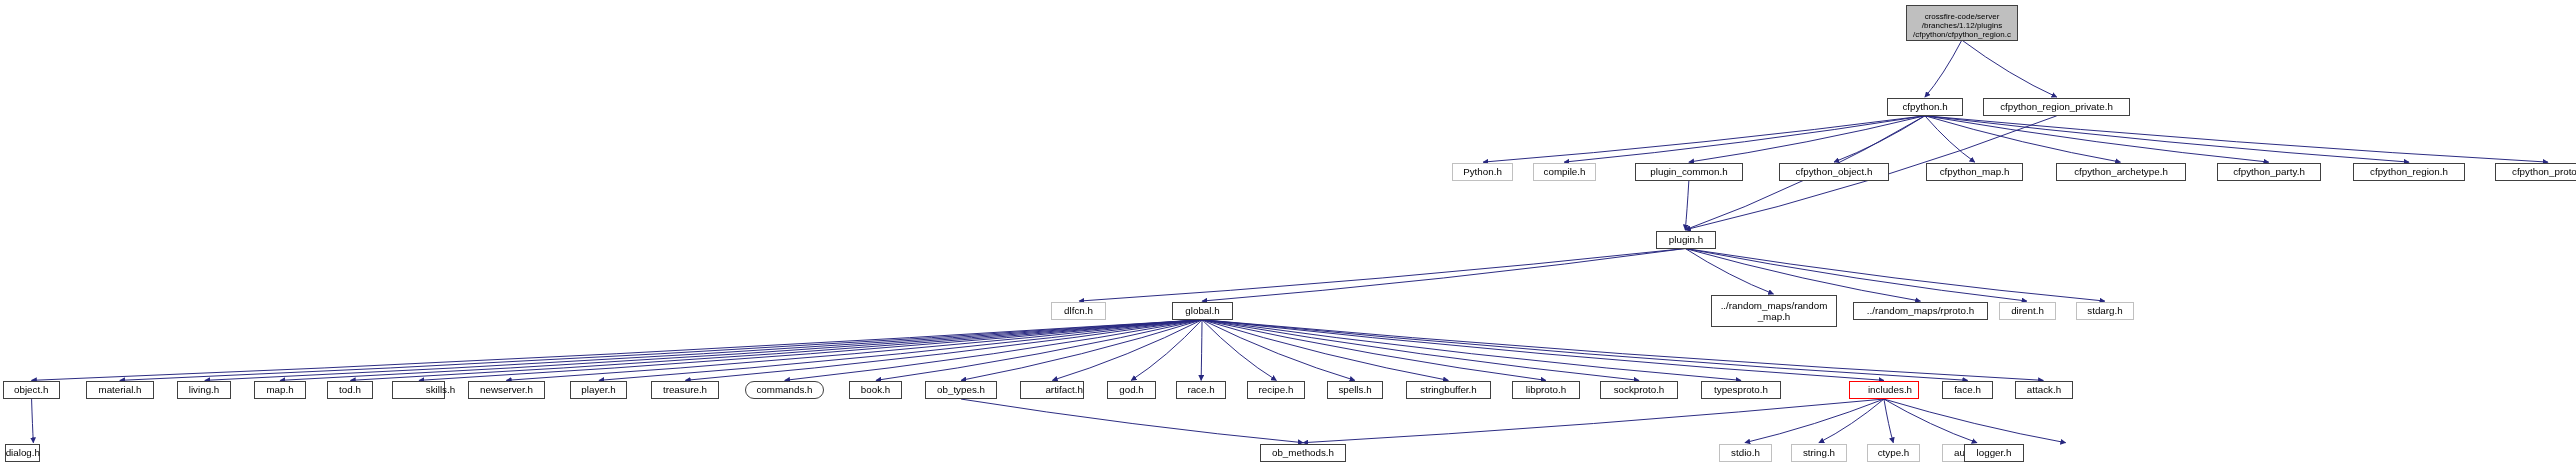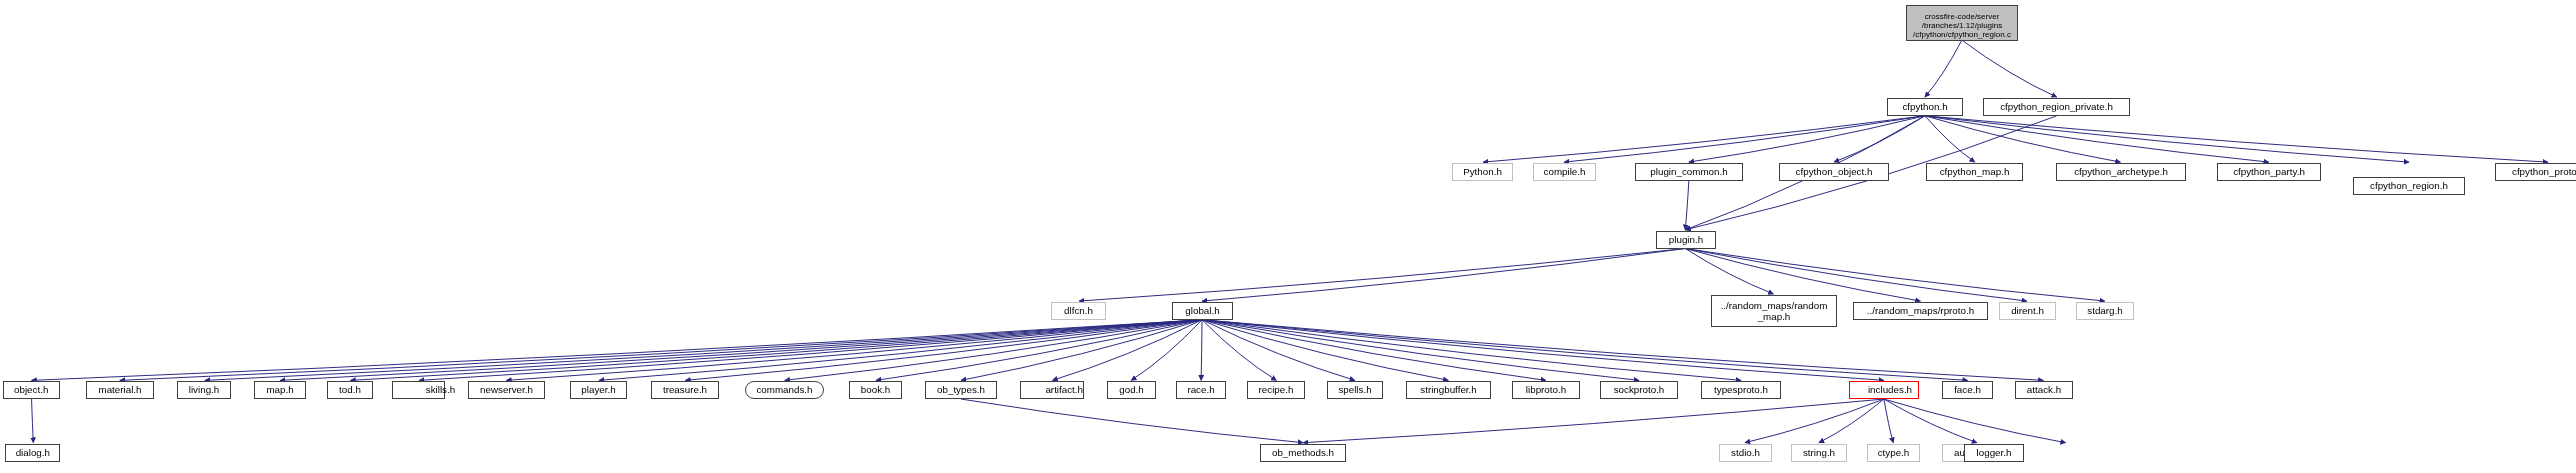--- a/index.html
+++ b/index.html
@@ -107,21 +107,21 @@
 /cfpython/cfpython_region.c</span></div>
       <div class="node solid" style="left: 1887px; top: 98px; width: 76px; height: 18px; font-size: 9.8px;"><span>cfpython.h</span></div>
       <div class="node solid" style="left: 1983px; top: 98px; width: 147px; height: 18px; font-size: 9.8px;"><span>cfpython_region_private.h</span></div>
       <div class="node faint" style="left: 1452px; top: 163px; width: 61px; height: 18px; font-size: 9.8px;"><span>Python.h</span></div>
       <div class="node faint" style="left: 1533px; top: 163px; width: 63px; height: 18px; font-size: 9.8px;"><span>compile.h</span></div>
       <div class="node solid" style="left: 1635px; top: 163px; width: 108px; height: 18px; font-size: 9.8px;"><span>plugin_common.h</span></div>
       <div class="node solid" style="left: 1779px; top: 163px; width: 110px; height: 18px; font-size: 9.8px;"><span>cfpython_object.h</span></div>
       <div class="node solid" style="left: 1926px; top: 163px; width: 97px; height: 18px; font-size: 9.8px;"><span>cfpython_map.h</span></div>
       <div class="node solid" style="left: 2056px; top: 163px; width: 130px; height: 18px; font-size: 9.8px;"><span>cfpython_archetype.h</span></div>
       <div class="node solid" style="left: 2217px; top: 163px; width: 104px; height: 18px; font-size: 9.8px;"><span>cfpython_party.h</span></div>
-      <div class="node solid" style="left: 2353px; top: 177px; width: 112px; height: 18px; font-size: 9.8px;"><span>cfpython_region.h</span></div>
+      <div class="node solid" style="left: 2353px; top: 163px; width: 112px; height: 18px; font-size: 9.8px;"><span>cfpython_region.h</span></div>
       <div class="node solid" style="left: 2495px; top: 163px; width: 107px; height: 18px; font-size: 9.8px;"><span>cfpython_proto.h</span></div>
       <div class="node solid" style="left: 1656px; top: 231px; width: 60px; height: 18px; font-size: 9.8px;"><span>plugin.h</span></div>
       <div class="node faint" style="left: 1051px; top: 302px; width: 55px; height: 18px; font-size: 9.8px;"><span>dlfcn.h</span></div>
       <div class="node solid" style="left: 1172px; top: 302px; width: 61px; height: 18px; font-size: 9.8px;"><span>global.h</span></div>
       <div class="node solid" style="left: 1711px; top: 295px; width: 126px; height: 32px; font-size: 9.8px;"><span>../random_maps/random
 _map.h</span></div>
       <div class="node solid" style="left: 1853px; top: 302px; width: 135px; height: 18px; font-size: 9.8px;"><span>../random_maps/rproto.h</span></div>
       <div class="node faint" style="left: 1999px; top: 302px; width: 57px; height: 18px; font-size: 9.8px;"><span>dirent.h</span></div>
       <div class="node faint" style="left: 2076px; top: 302px; width: 58px; height: 18px; font-size: 9.8px;"><span>stdarg.h</span></div>
       <div class="node solid" style="left: 2.7px; top: 381px; width: 57px; height: 18px; font-size: 9.8px;"><span>object.h</span></div>
@@ -141,21 +141,21 @@
       <div class="node solid" style="left: 1176px; top: 381px; width: 50px; height: 18px; font-size: 9.8px;"><span>race.h</span></div>
       <div class="node solid" style="left: 1247px; top: 381px; width: 58px; height: 18px; font-size: 9.8px;"><span>recipe.h</span></div>
       <div class="node solid" style="left: 1327px; top: 381px; width: 56px; height: 18px; font-size: 9.8px;"><span>spells.h</span></div>
       <div class="node solid" style="left: 1406px; top: 381px; width: 85px; height: 18px; font-size: 9.8px;"><span>stringbuffer.h</span></div>
       <div class="node solid" style="left: 1512px; top: 381px; width: 68px; height: 18px; font-size: 9.8px;"><span>libproto.h</span></div>
       <div class="node solid" style="left: 1600px; top: 381px; width: 78px; height: 18px; font-size: 9.8px;"><span>sockproto.h</span></div>
       <div class="node solid" style="left: 1701px; top: 381px; width: 80px; height: 18px; font-size: 9.8px;"><span>typesproto.h</span></div>
       <div class="node red" style="left: 1849px; top: 381px; width: 70px; height: 18px; font-size: 9.8px;"><span>includes.h</span></div>
       <div class="node solid" style="left: 1942px; top: 381px; width: 51px; height: 18px; font-size: 9.8px;"><span>face.h</span></div>
       <div class="node solid" style="left: 2015px; top: 381px; width: 58px; height: 18px; font-size: 9.8px;"><span>attack.h</span></div>
-      <div class="node solid" style="left: 5.3px; top: 444px; width: 55px; height: 18px; font-size: 9.8px;"><span>dialog.h</span></div>
+      <div class="node solid" style="left: 5.3px; top: 444px; width: 35px; height: 18px; font-size: 9.8px;"><span>dialog.h</span></div>
       <div class="node solid" style="left: 1260px; top: 444px; width: 86px; height: 18px; font-size: 9.8px;"><span>ob_methods.h</span></div>
       <div class="node faint" style="left: 1719px; top: 444px; width: 53px; height: 18px; font-size: 9.8px;"><span>stdio.h</span></div>
       <div class="node faint" style="left: 1791px; top: 444px; width: 56px; height: 18px; font-size: 9.8px;"><span>string.h</span></div>
       <div class="node faint" style="left: 1867px; top: 444px; width: 53px; height: 18px; font-size: 9.8px;"><span>ctype.h</span></div>
       <div class="node faint" style="left: 1942px; top: 444px; width: 70px; height: 18px; font-size: 9.8px;"><span>autoconf.h</span></div>
       <div class="node solid" style="left: 1964px; top: 444px; width: 60px; height: 18px; font-size: 9.8px;"><span>logger.h</span></div>
     </div>
 </div>
 
 

